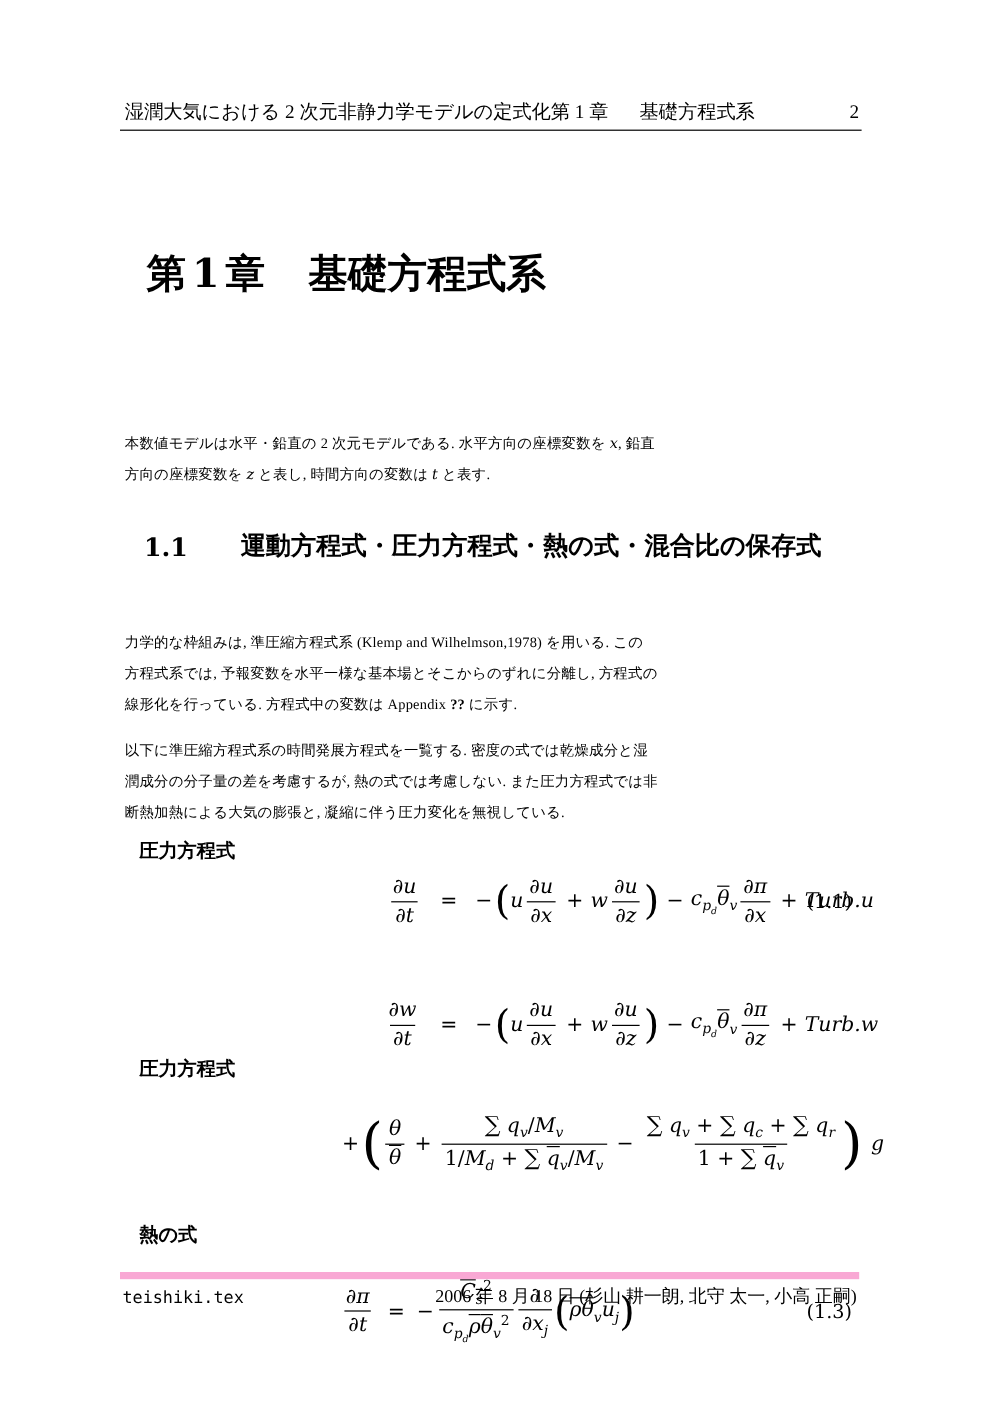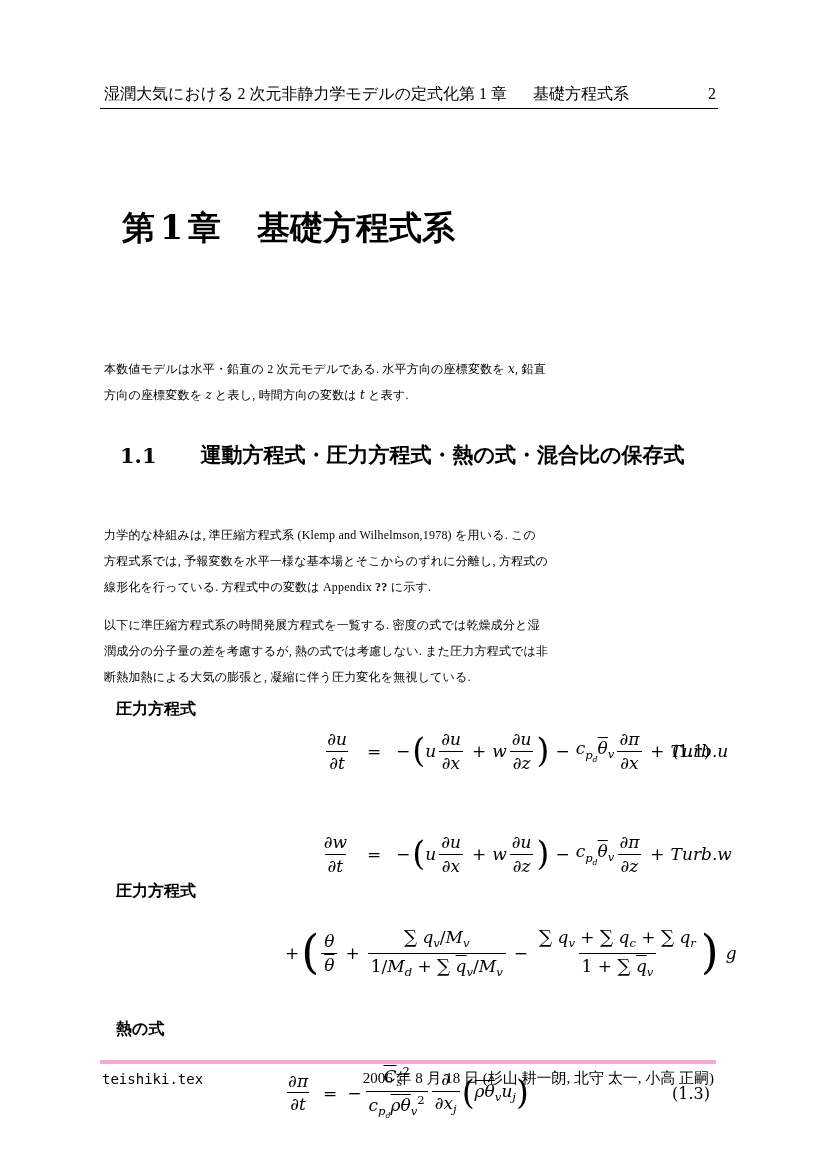--- a/index.html
+++ b/index.html
@@ -51,22 +51,22 @@
   .rel{padding:0 10px;}
   .bp{font-size:1.95em;line-height:1;font-weight:400;}
   .bp2{font-size:2.7em;line-height:1;}
   .sum{font-size:108%;}
   .gspace{padding-left:7px;}
   .math i, .para i{font-style:italic;font-family:"DejaVu Serif",serif;}
   sub{font-size:68%;} sup{font-size:68%;}
   .para b{font-weight:bold;}
 
   
-  .footer{top:1060px;display:flex;justify-content:space-between;align-items:center;
-          border-top:4px solid #f9a8d4;padding:5px 2px 0 2px;font-size:15px;}
+  .footer{top:1060px;display:flex;justify-content:space-between;align-items:flex-end;
+          border-top:6px solid #f9a8d4;padding:5px 2px 0 2px;font-size:15px;}
   .footer .fleft{font-family:"DejaVu Sans Mono","Liberation Mono",monospace;font-size:14px;}
 </style>
 </head>
 <body>
 
 <div class="page">
 
   <div class="blk hdr">
     <div class="hdr-left">
       <span>湿潤大気における 2 次元非静力学モデルの定式化第 1 章</span>

